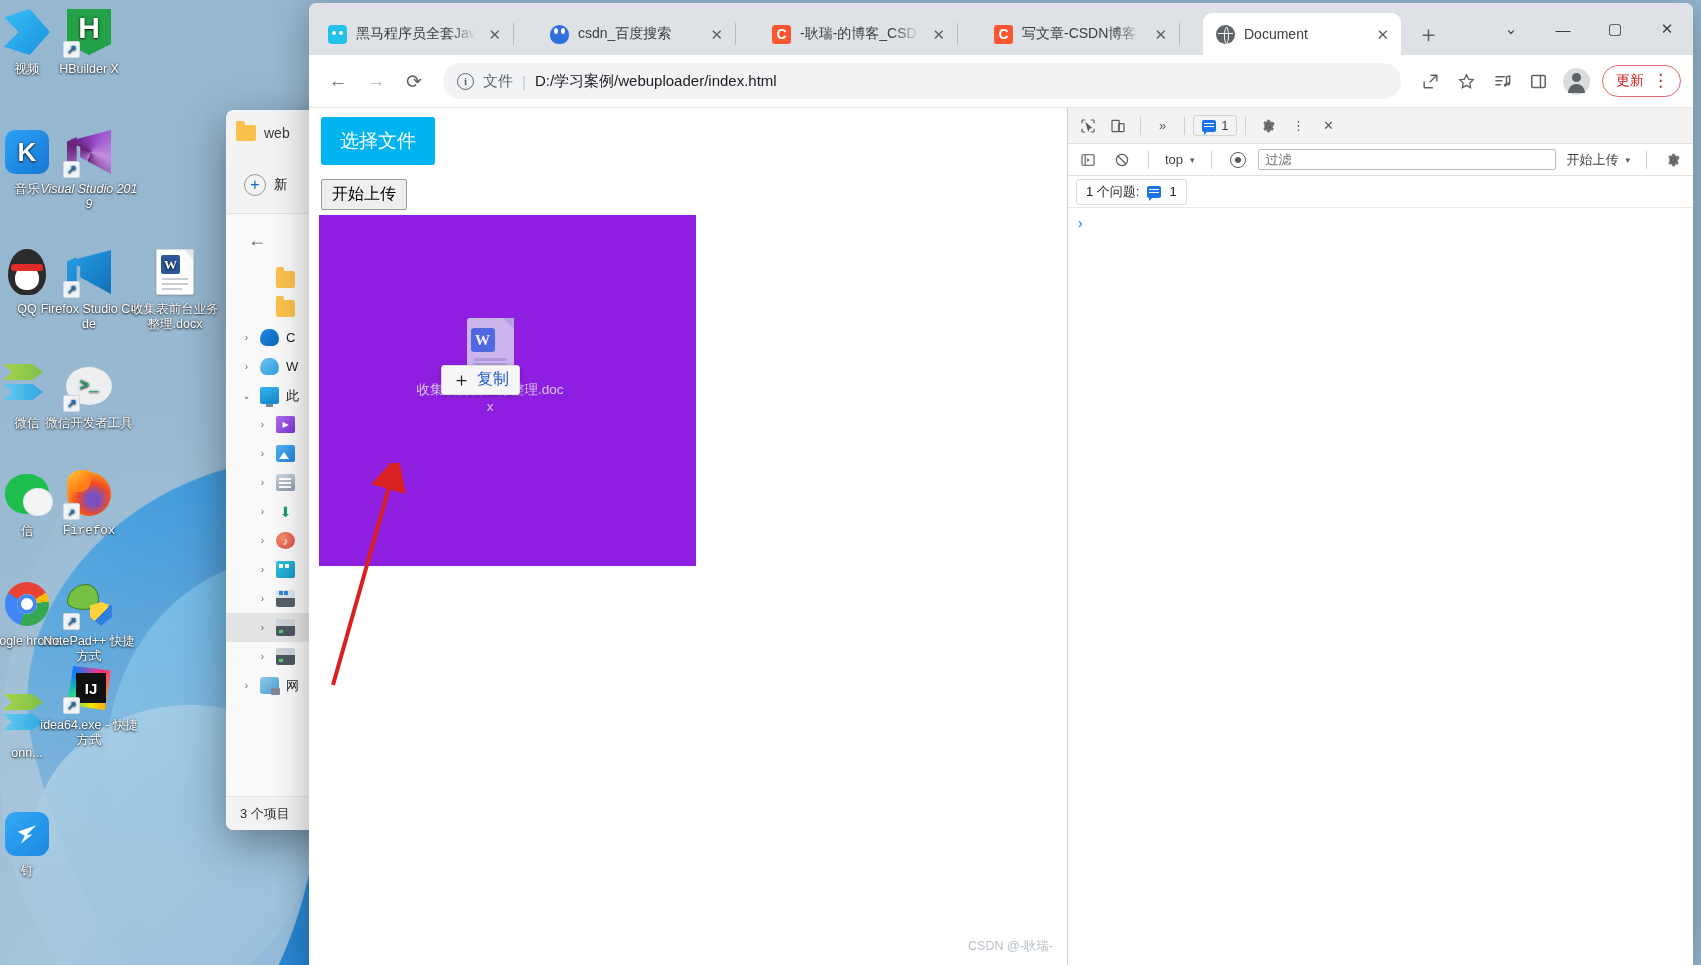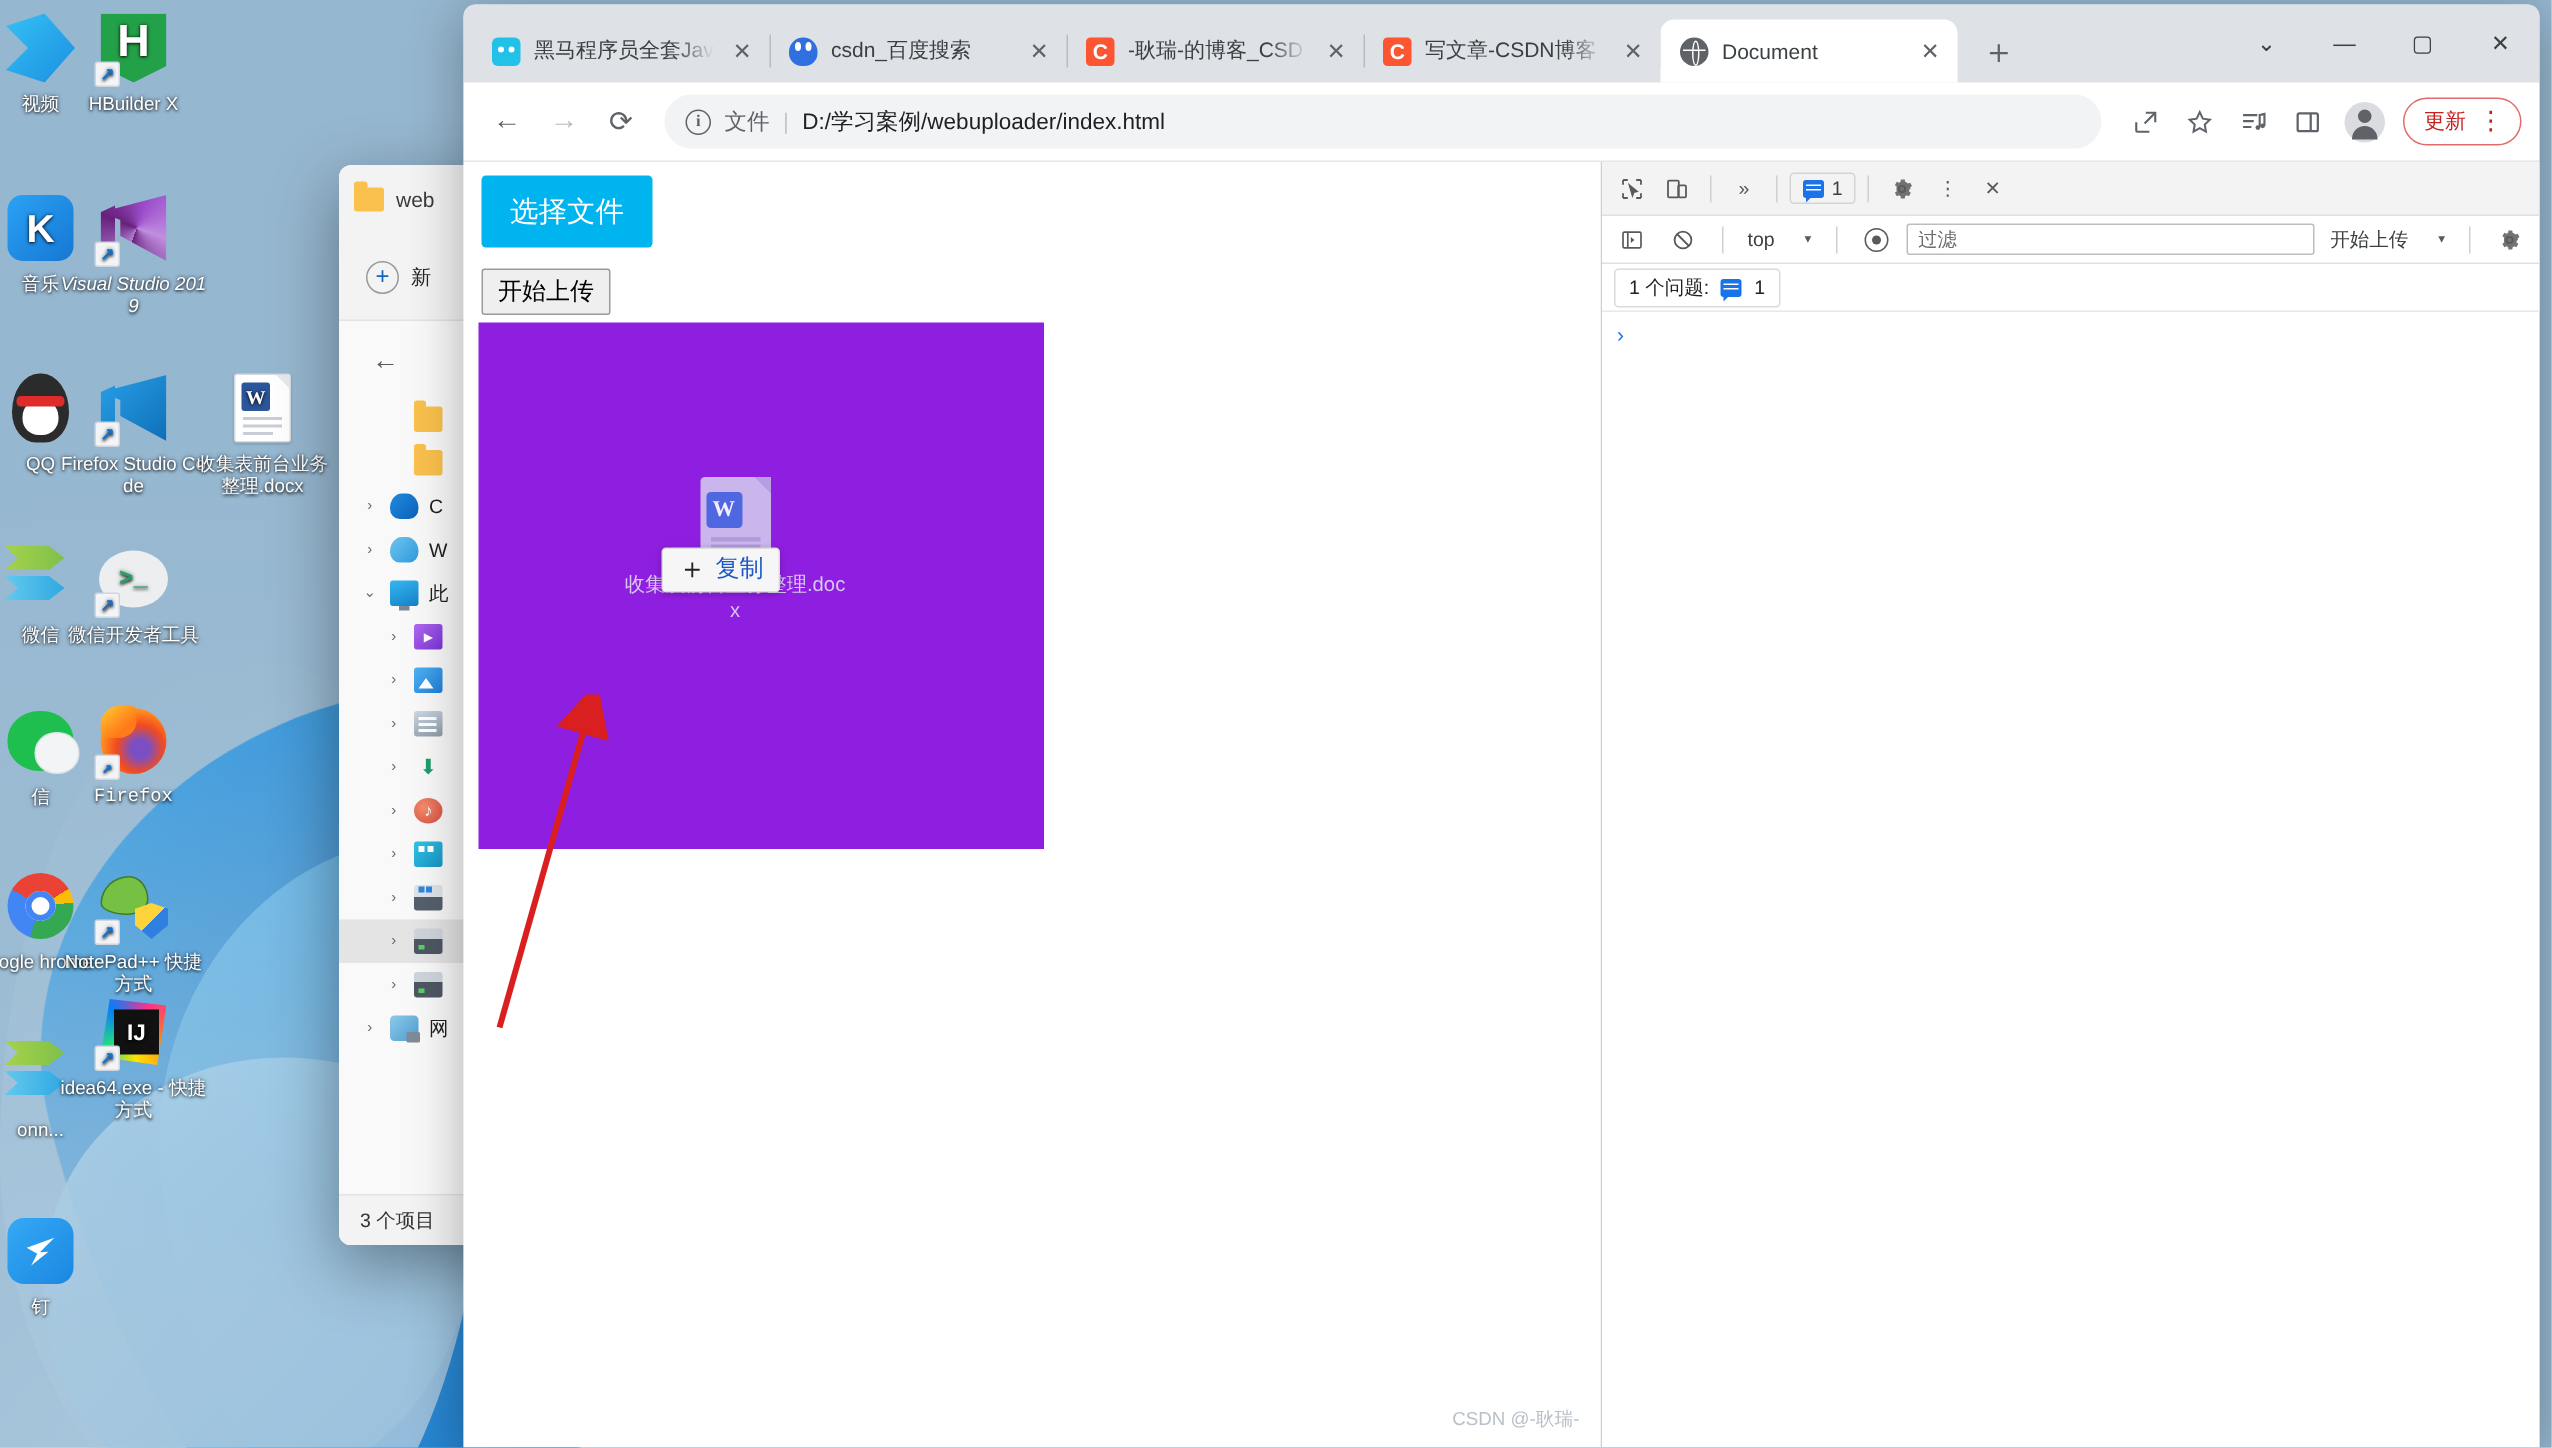--- a/index.html
+++ b/index.html
@@ -379,21 +379,21 @@
   .bubble { width: 14px; height: 12px; background: #1a73e8; border-radius: 2px; position: relative;}
   .bubble::after { content:""; position:absolute; left:2px; bottom:-3px; border-width: 4px 4px 0 0;
     border-style: solid; border-color:#1a73e8 transparent transparent transparent;}
   .bubble i { position:absolute; left:2px; top:3px; width:10px; height:1.5px; background:#fff;
     box-shadow: 0 3px 0 #fff; display:block; }
   .dt-toolbar2 { height: 32px; display: flex; align-items: center; gap: 6px;
     padding: 0 6px; border-bottom: 1px solid #e0e0e0; background: #fff; }
   .filter-input { flex: 1 1 auto; height: 21px; border: 1px solid #bdbdbd; border-radius: 2px;
     padding: 0 7px; font-size: 13px; color: #333; font-family: inherit; background: #fff; }
   .filter-input::placeholder { color: #6d6d6d; }
-  .dd { display: flex; align-items: center; gap: 20px; color: #3c4043; font-size: 13px; padding: 0 4px;}
+  .dd { display: flex; align-items: center; gap: 7px; color: #3c4043; font-size: 13px; padding: 0 4px;}
   .caret { font-size: 9px; color:#5a5a5a; }
   .dt-issuebar { height: 32px; display: flex; align-items: center; padding: 0 8px;
     border-bottom: 1px solid #e8e8e8; background: #fff; }
   .issue-chip { display:flex; align-items:center; gap:8px; padding: 3px 9px;
     border: 1px solid #dadada; border-radius: 3px; font-size: 13px; color: #222; }
   .dt-console { flex: 1 1 auto; padding: 7px 10px; }
   .prompt-caret { color: #1a73e8; font-size: 14px; }
   .eye { width:16px;height:16px;border-radius:50%;border:1.6px solid #5a5a5a;position:relative;}
   .eye::after{content:"";position:absolute;left:4px;top:4px;width:6px;height:6px;background:#5a5a5a;border-radius:50%;}
 </style>
@@ -624,21 +624,21 @@
     </div>
   </div>
   <div class="ex-status">
     <span>3 个项目</span>
   </div>
 </div>
 
 <div id="chrome-win">
 
   <div class="tabstrip">
-    <div id="tabs-container" style="display:flex;align-items:flex-end;">
+    <div id="tabs-container" style="display:flex;align-items:flex-end;gap:24px;">
         <div class="tab">
           <span class="favicon fav-heima"></span>
           <span class="tab-title">黑马程序员全套Jav</span>
           <span class="tab-x">✕</span>
         </div>
         <div class="tab">
           <span class="favicon fav-baidu"></span>
           <span class="tab-title">csdn_百度搜索</span>
           <span class="tab-x">✕</span>
         </div>

